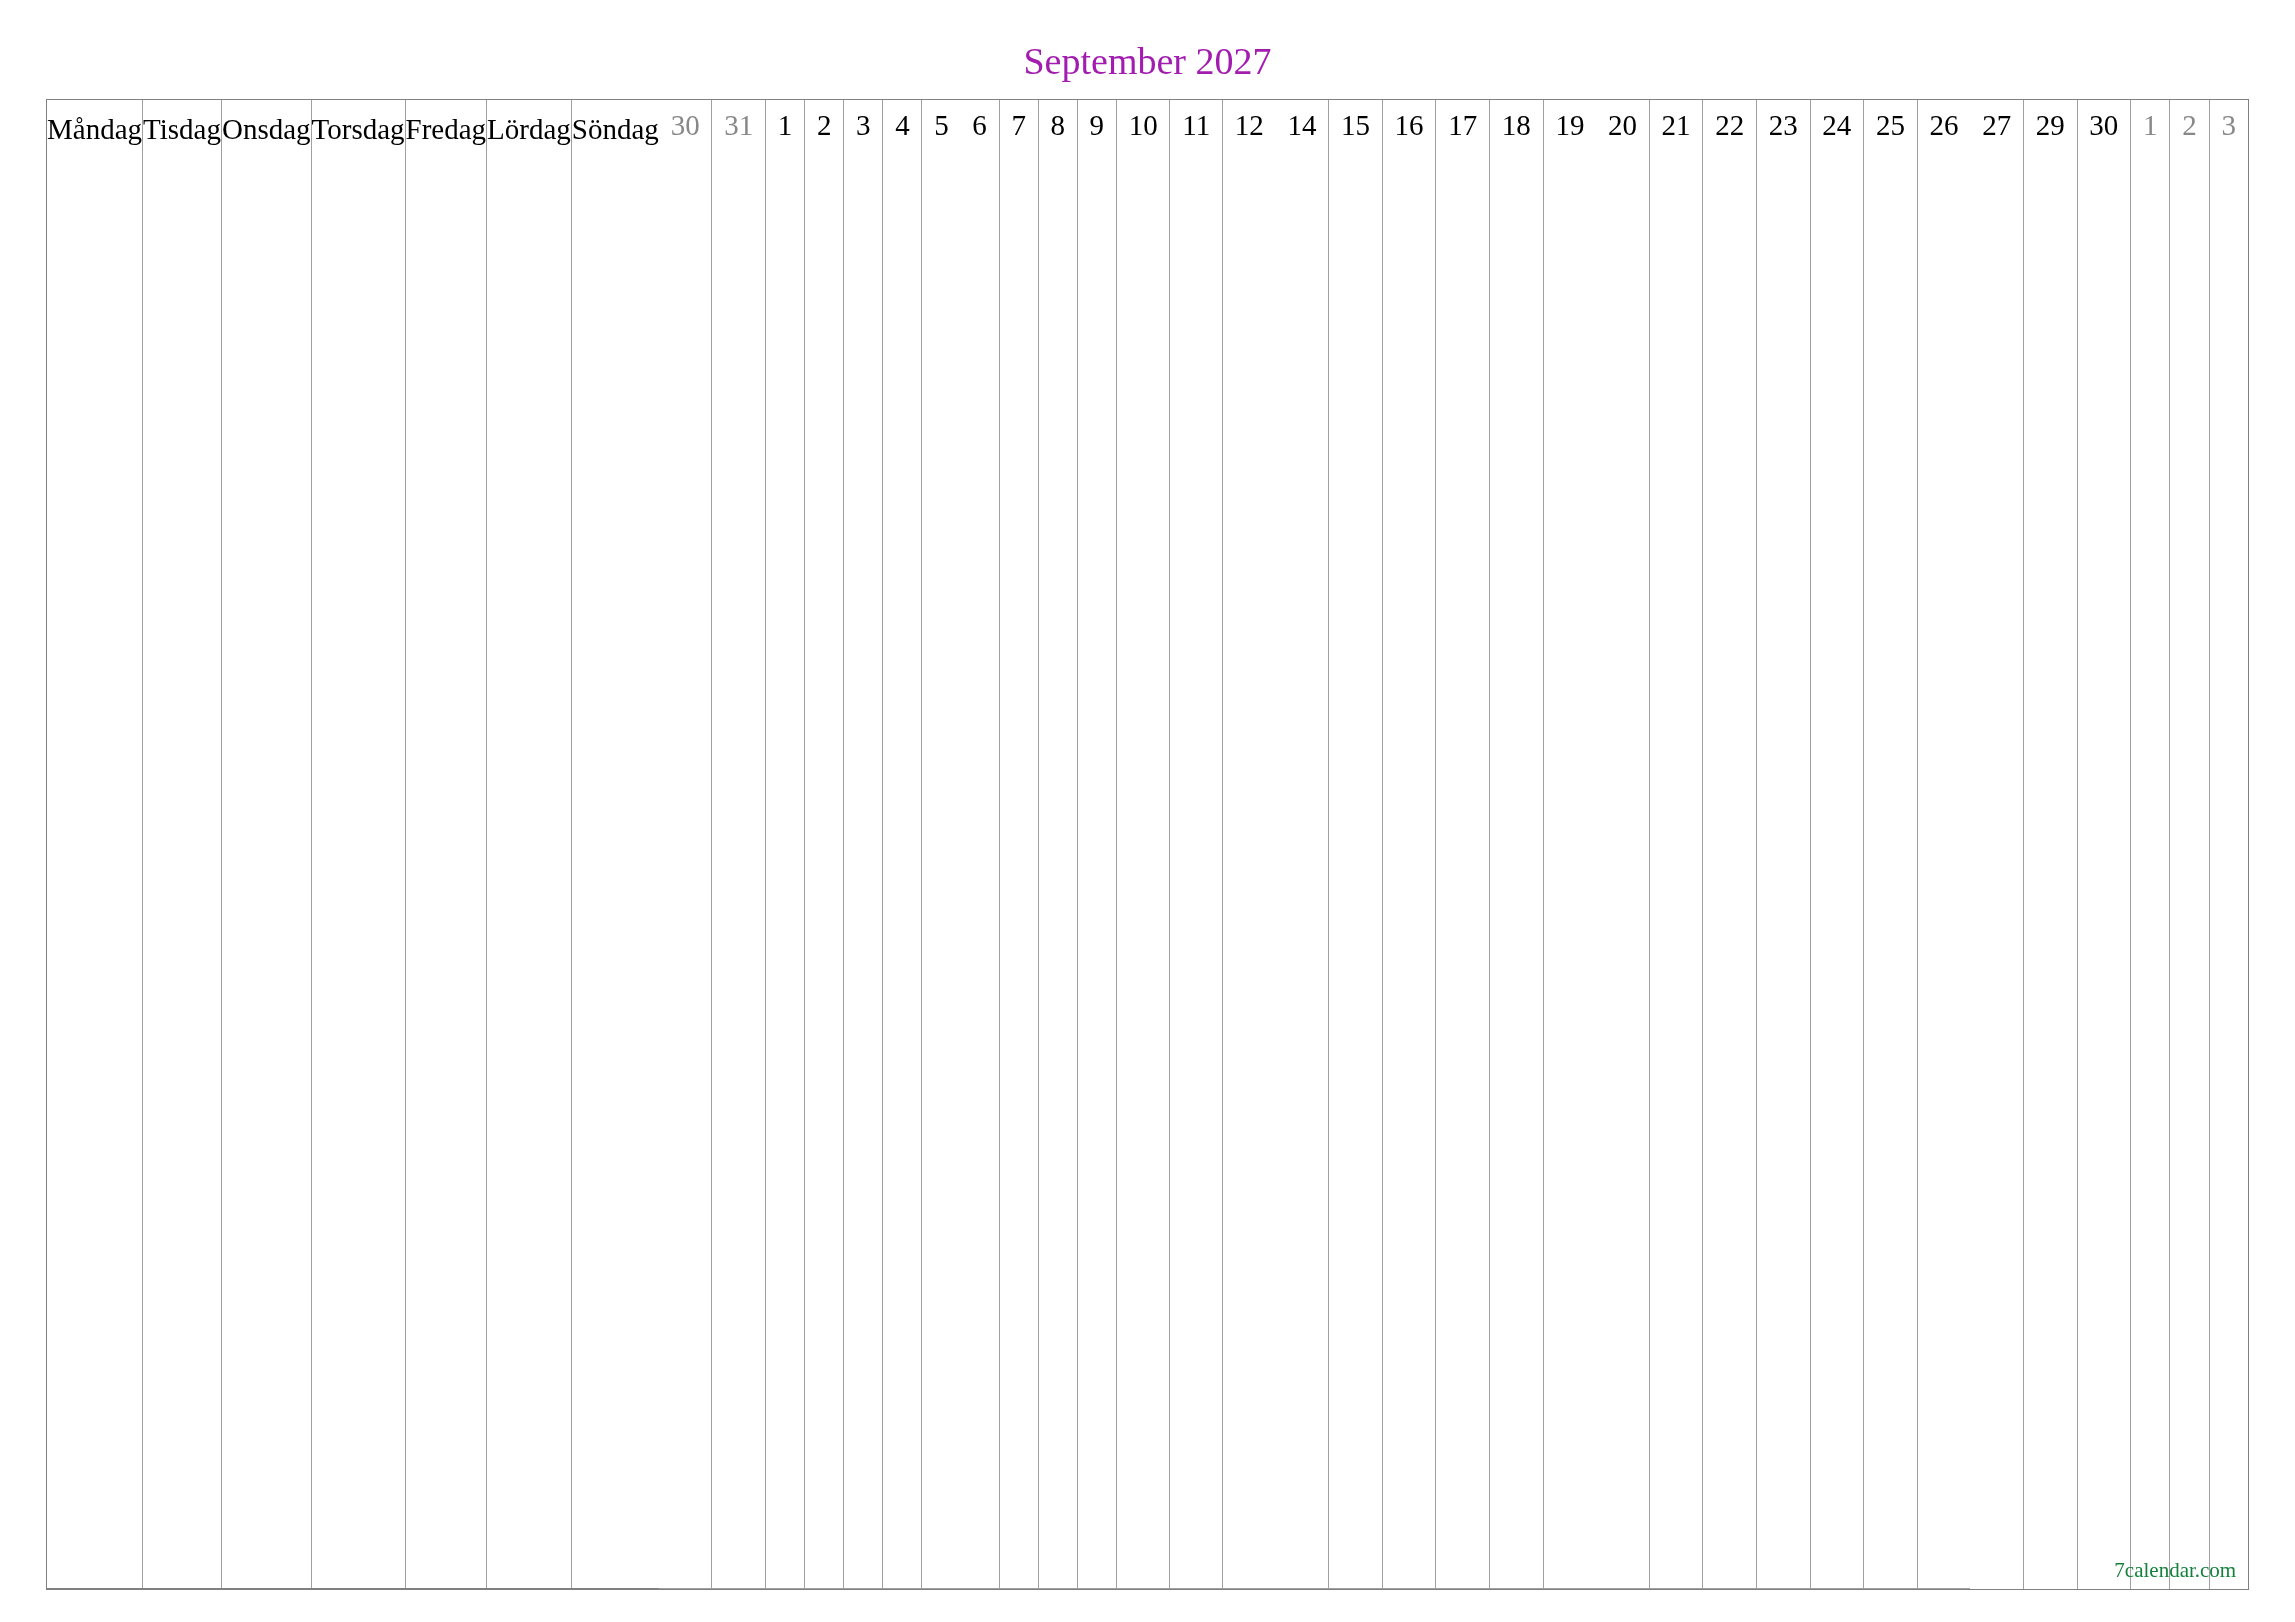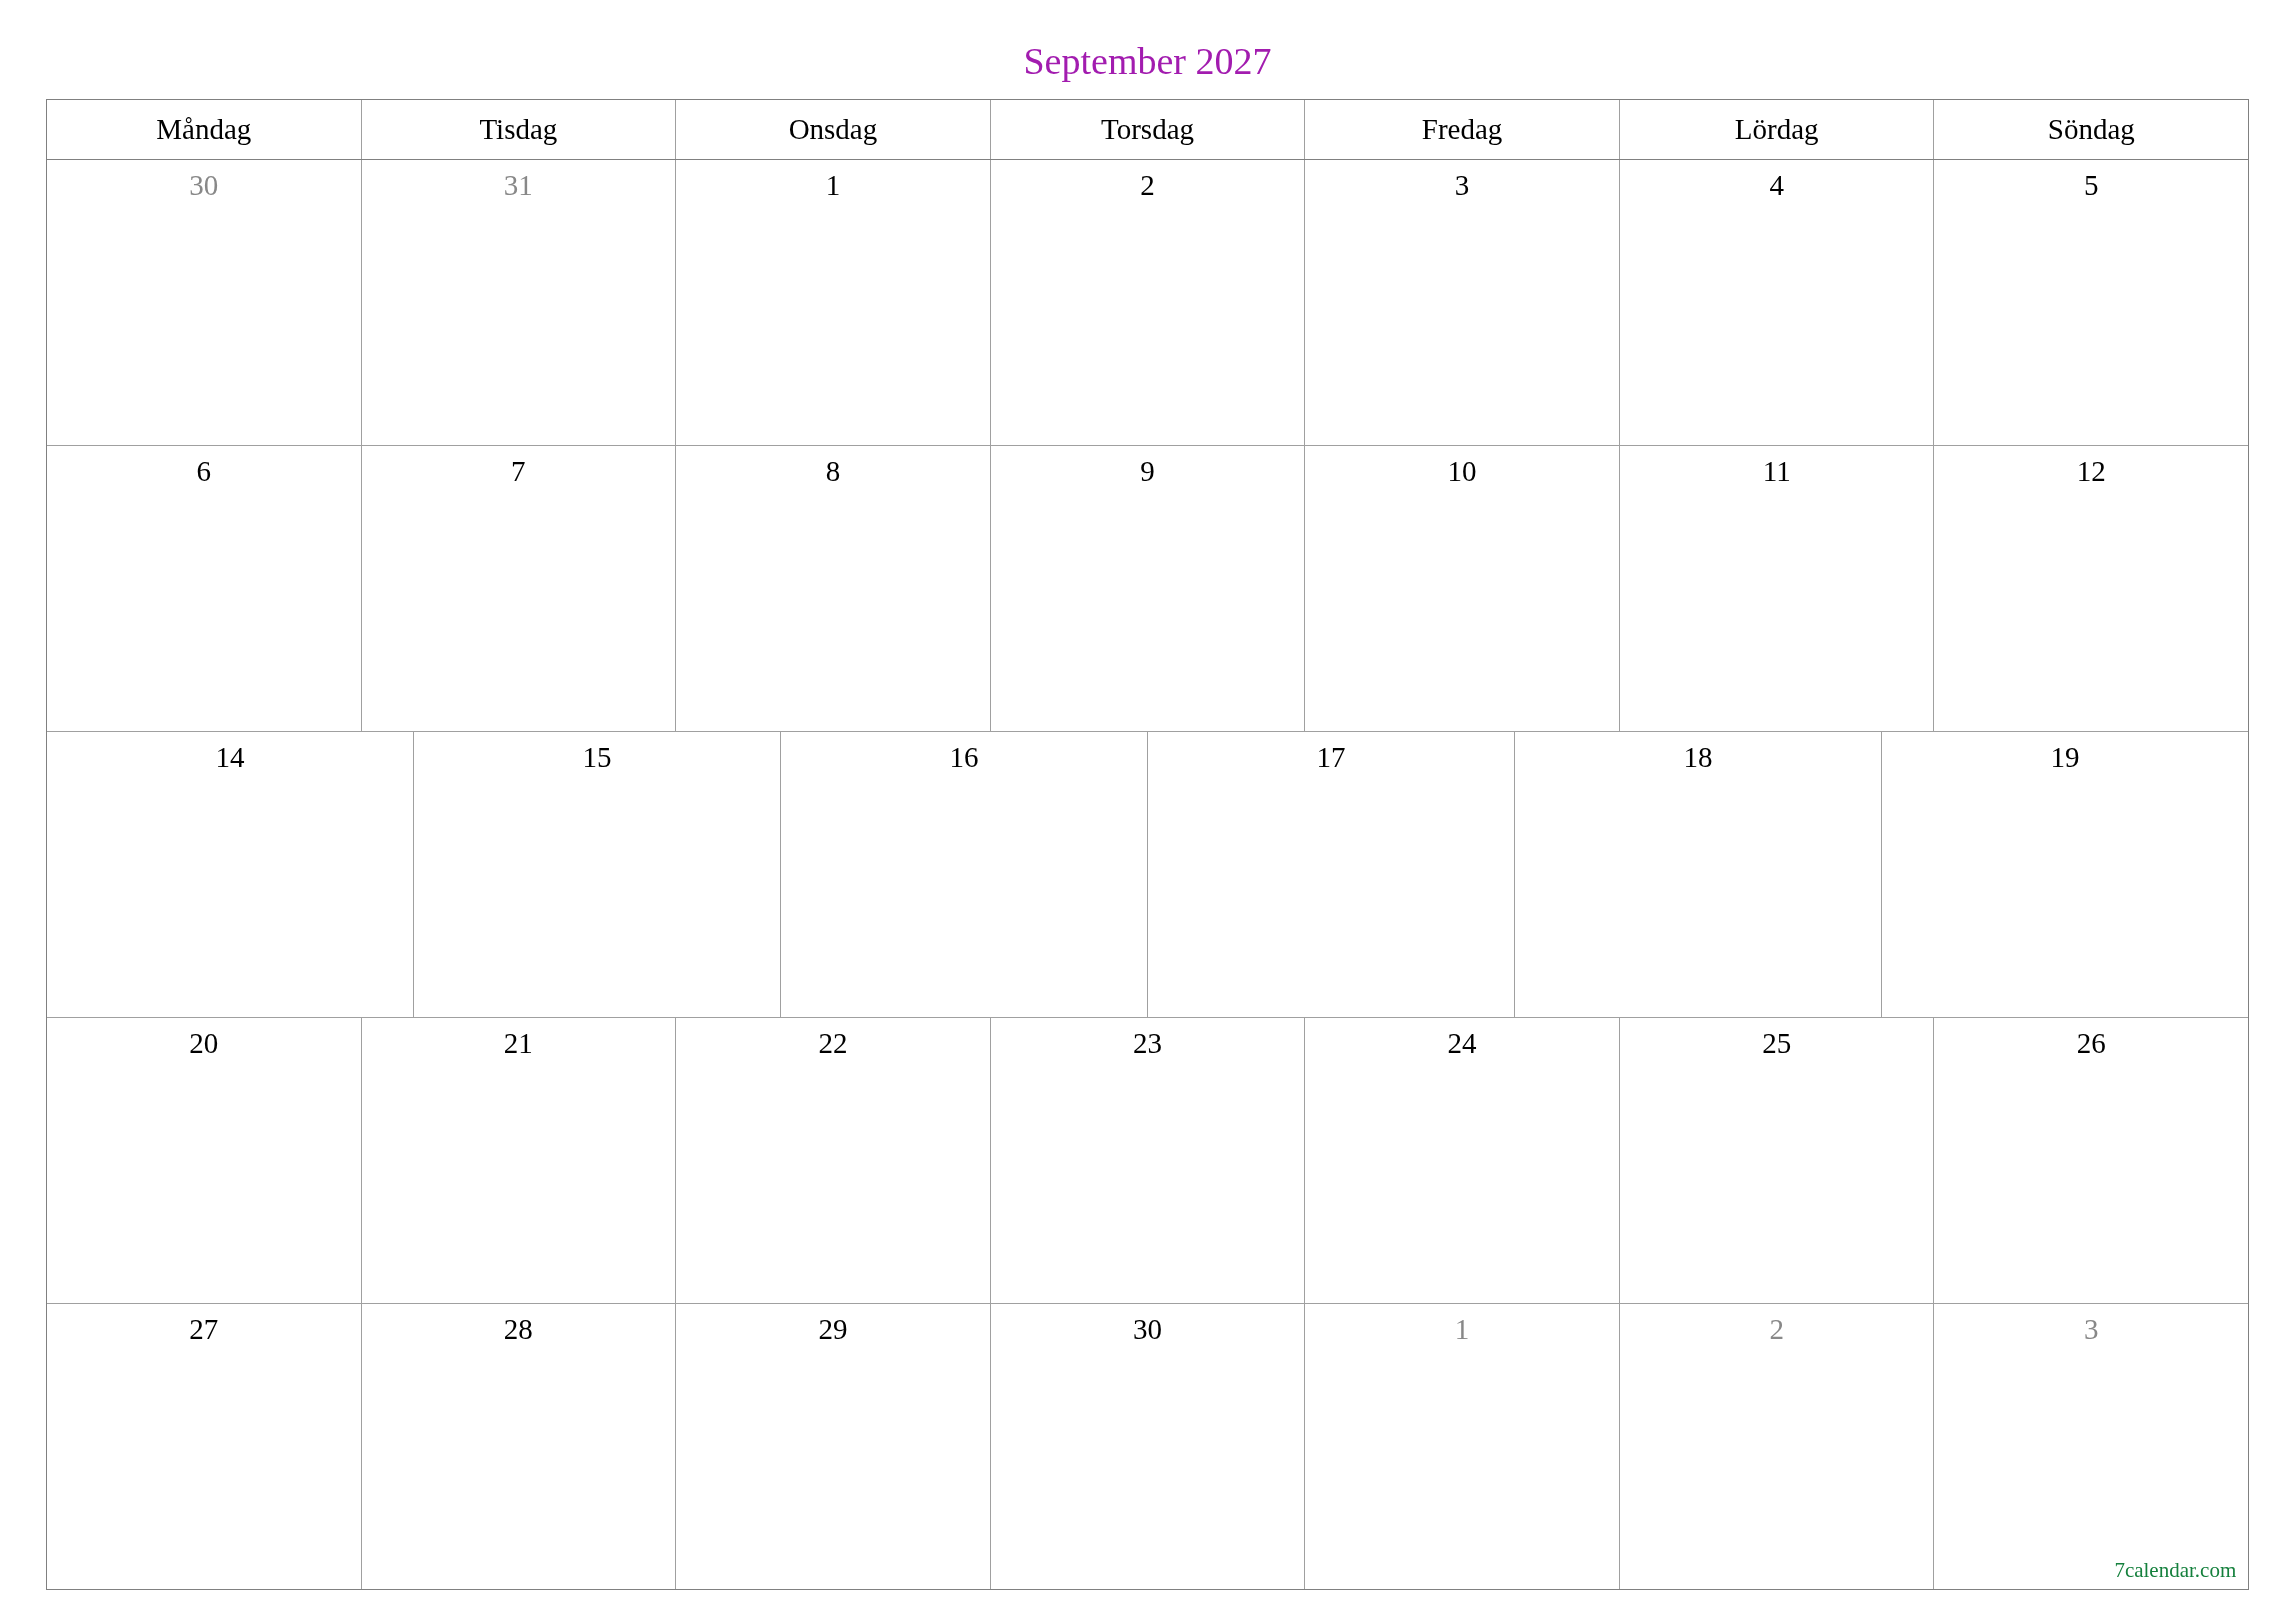--- a/index.html
+++ b/index.html
@@ -19,21 +19,21 @@
     .title {
       text-align: center;
       font-size: 38px;
       font-weight: normal;
       color: #a21caf;
       margin-bottom: 15.7px;
     }
     .calendar {
       flex: 1;
       display: flex;
-      flex-direction: column;
+      flex-direction: row;
       border: 1.3px solid #808080;
     }
     .header-row {
       display: flex;
       border-bottom: 1.3px solid #808080;
     }
     .header-cell {
       flex: 1;
       text-align: center;
       font-size: 29px;
@@ -129,21 +129,20 @@
     <div class="day-cell"><span class="day-number">21</span></div>
     <div class="day-cell"><span class="day-number">22</span></div>
     <div class="day-cell"><span class="day-number">23</span></div>
     <div class="day-cell"><span class="day-number">24</span></div>
     <div class="day-cell"><span class="day-number">25</span></div>
     <div class="day-cell"><span class="day-number">26</span></div>
   </div>
 
   <div class="week-row">
     <div class="day-cell"><span class="day-number">27</span></div>
-    <div class="day-cell"><span class="day-number">28</span></div>
     <div class="day-cell"><span class="day-number">29</span></div>
     <div class="day-cell"><span class="day-number">30</span></div>
     <div class="day-cell"><span class="day-number other-month">1</span></div>
     <div class="day-cell"><span class="day-number other-month">2</span></div>
     <div class="day-cell">
       <span class="day-number other-month">3</span>
       <span class="footer">7calendar.com</span>
     </div>
   </div>
 </div>

